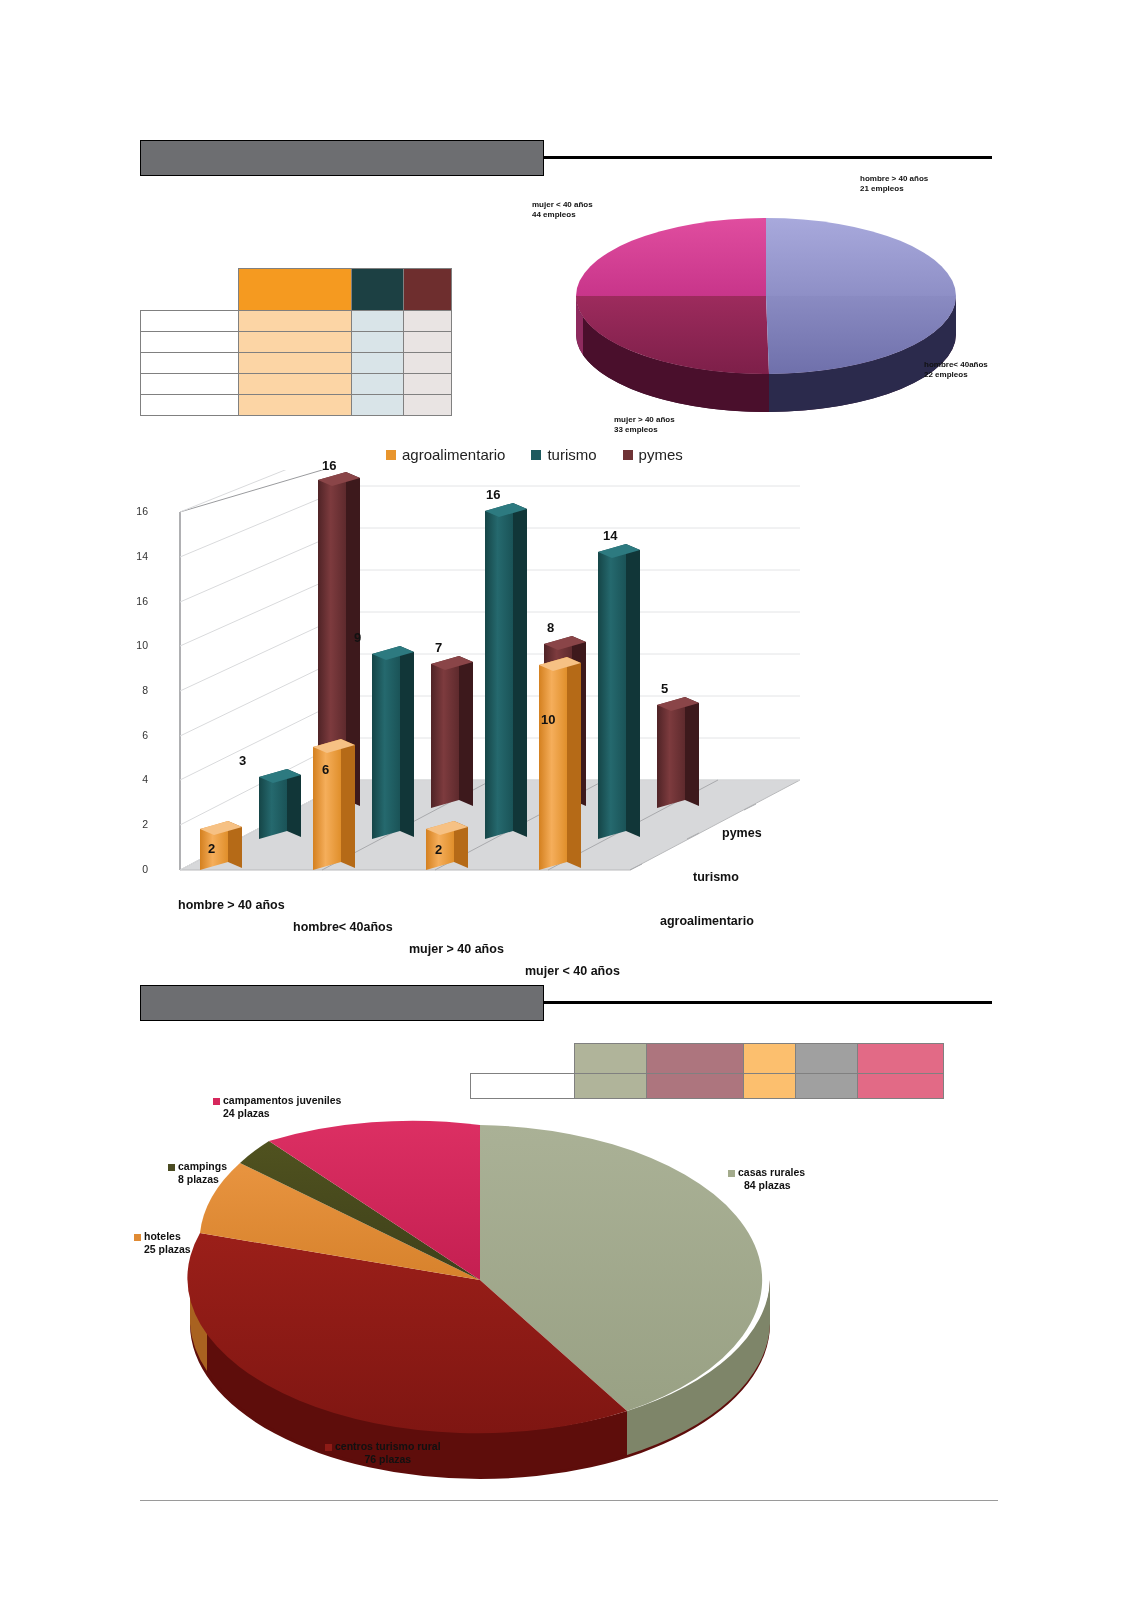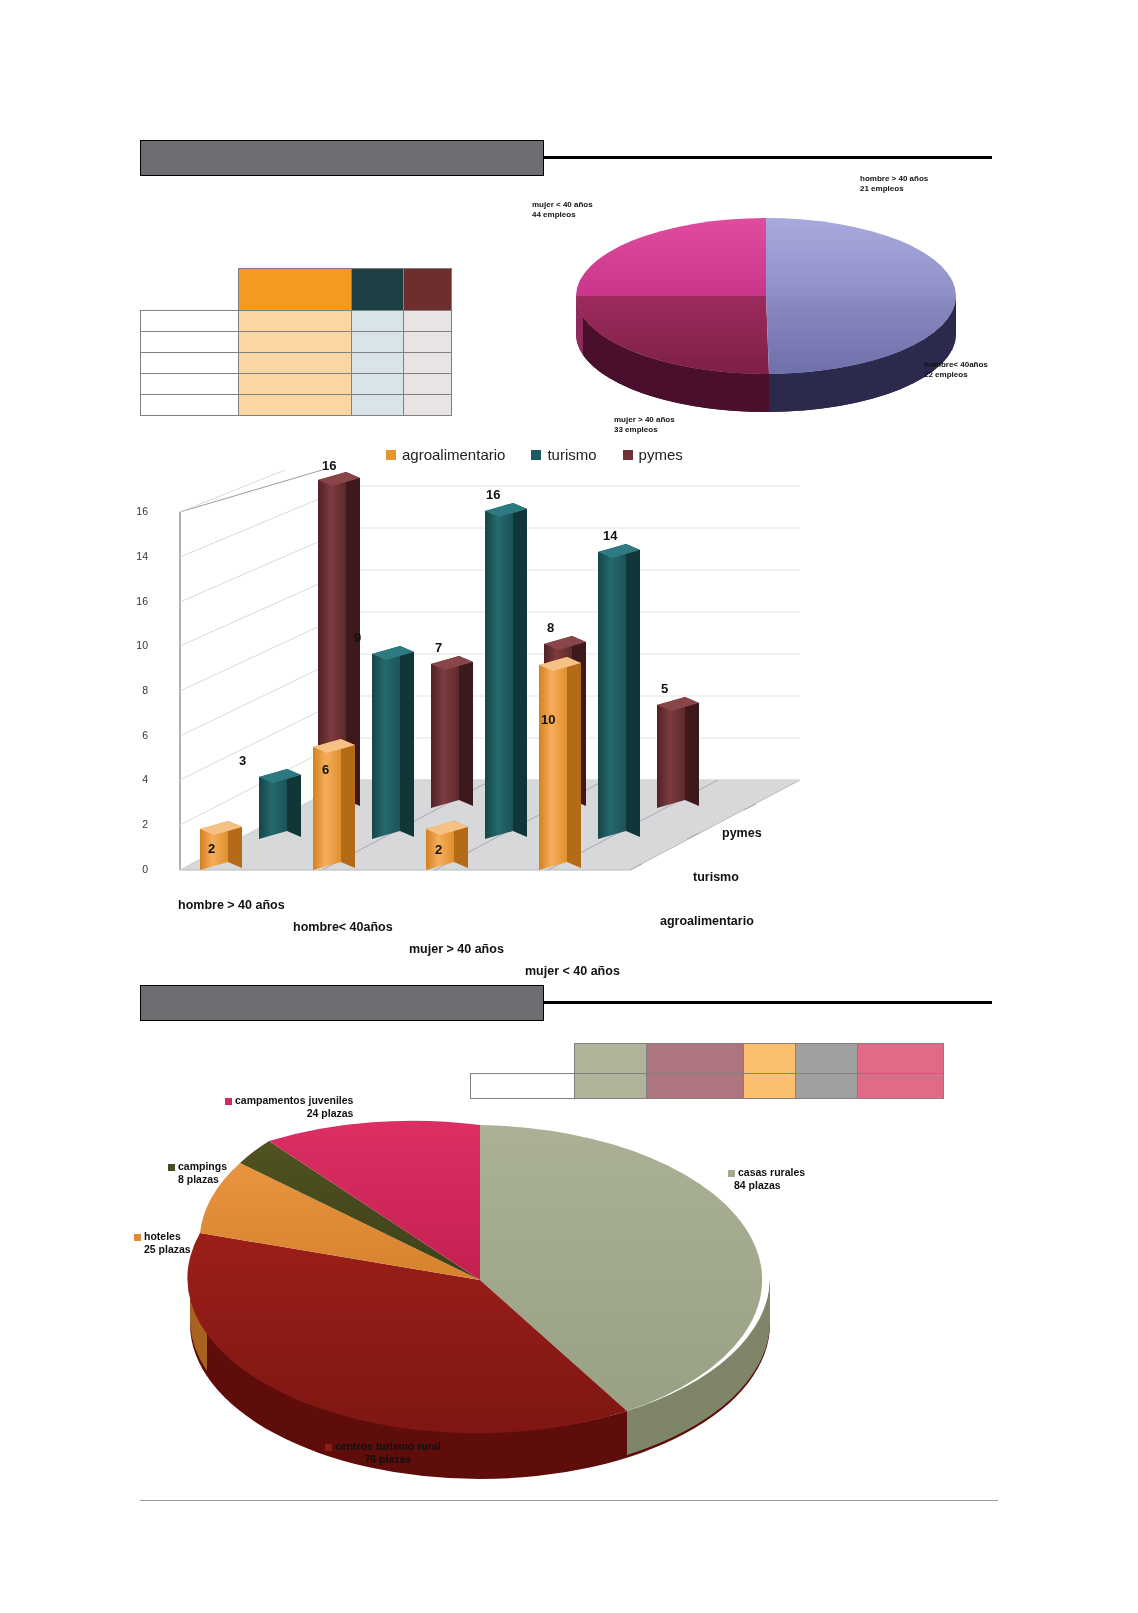--- a/index.html
+++ b/index.html
@@ -430,38 +430,38 @@
 
       <path d="M 350 190 L 497 321 A 290 155 0 0 1 70 143 Z" fill="url(#p2b)"></path>
 
       <path d="M 350 190 L 70 143 A 290 155 0 0 1 110 73 Z" fill="url(#p2c)"></path>
 
       <path d="M 350 190 L 110 73 A 290 155 0 0 1 139 51 Z" fill="url(#p2d)"></path>
 
       <path d="M 350 190 L 139 51 A 290 155 0 0 1 350 35 Z" fill="url(#p2e)"></path>
     </svg>
 
-    <div class="pie-label lg" style="left:95px; top:4px;text-align:right;">
+    <div class="pie-label lg" style="left:83px; top:4px;">
       <span class="sw" style="background:#d6285c;"></span><span>campamentos juveniles</span>
       <span class="l2" style="margin-left:10px;">24 plazas</span>
     </div>
 
     <div class="pie-label lg" style="left:38px; top:70px;">
       <span class="sw" style="background:#4a4b22;"></span><span>campings</span>
       <span class="l2" style="margin-left:10px;">8 plazas</span>
     </div>
 
     <div class="pie-label lg" style="left:4px; top:140px;">
       <span class="sw" style="background:#e08b34;"></span><span>hoteles</span>
       <span class="l2" style="margin-left:10px;">25 plazas</span>
     </div>
 
     <div class="pie-label lg" style="left:598px; top:76px;">
       <span class="sw" style="background:#a3ab8c;"></span><span>casas rurales</span>
-      <span class="l2" style="margin-left:6px;">84 plazas</span>
+      <span class="l2" style="margin-left:16px;">84 plazas</span>
     </div>
 
     <div class="pie-label lg" style="left:195px; top:350px;text-align:center;">
       <span class="sw" style="background:#8e1b16;"></span><span>centros turismo rural</span>
       <span class="l2" style="margin-left:10px;">76 plazas</span>
     </div>
   </div>
 
   <div class="footer-rule"></div>
 

